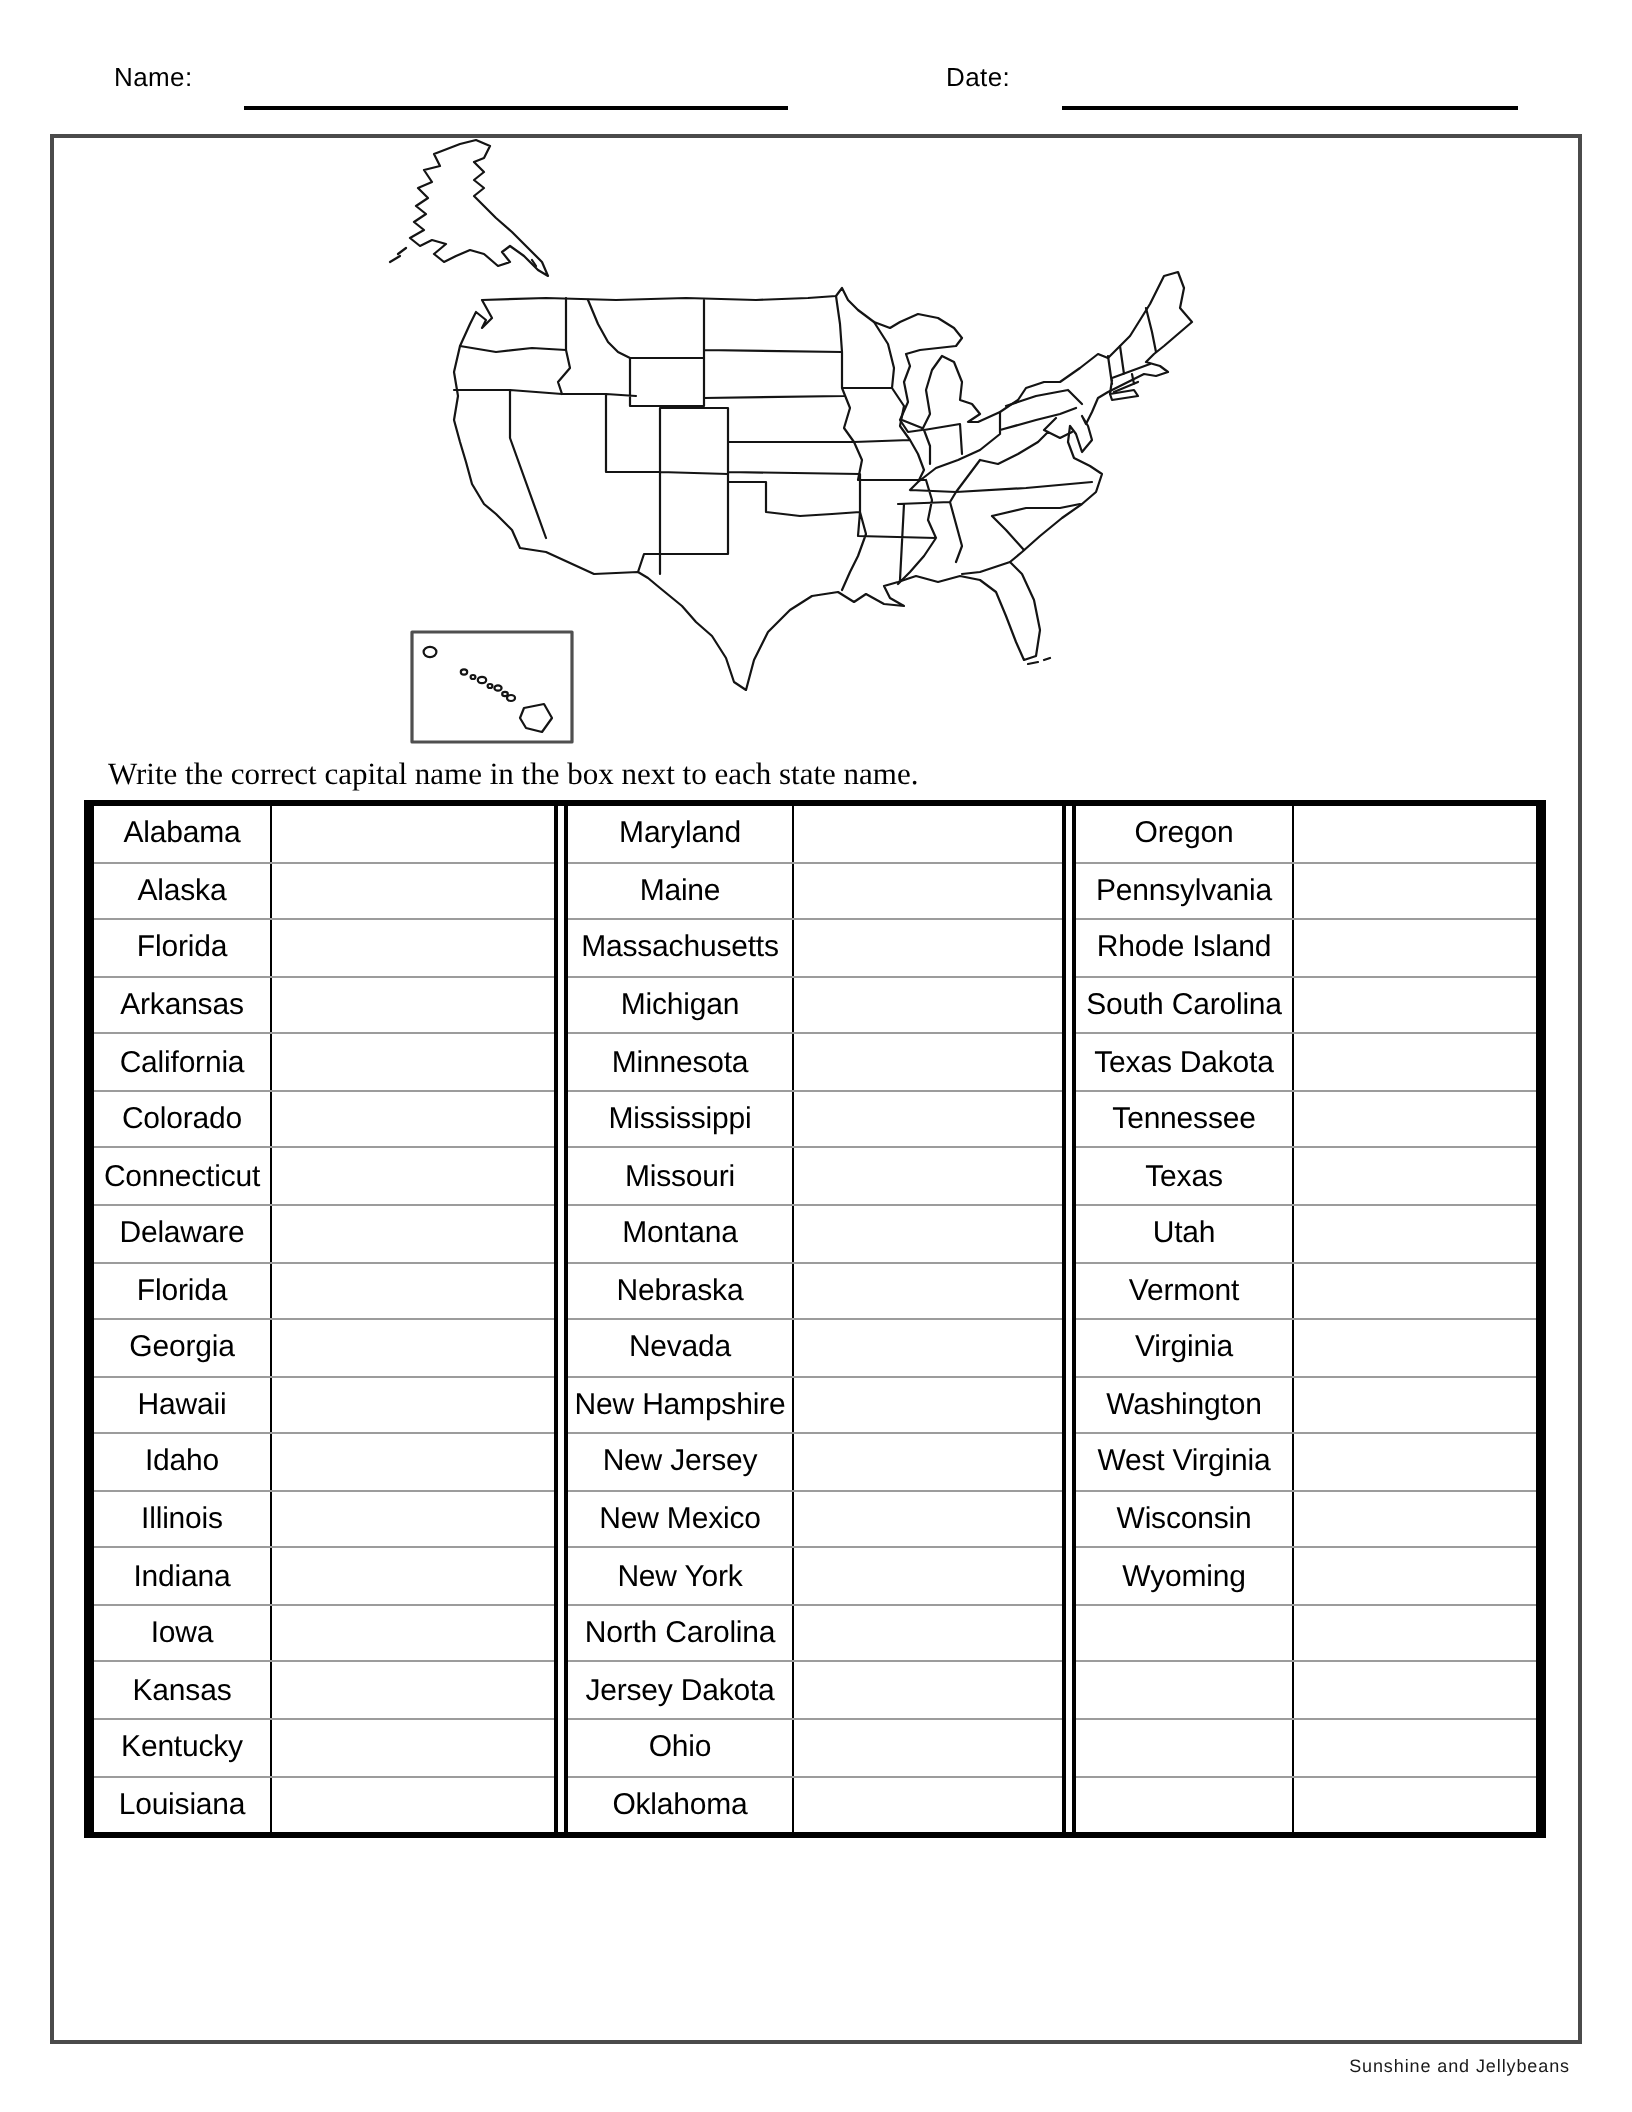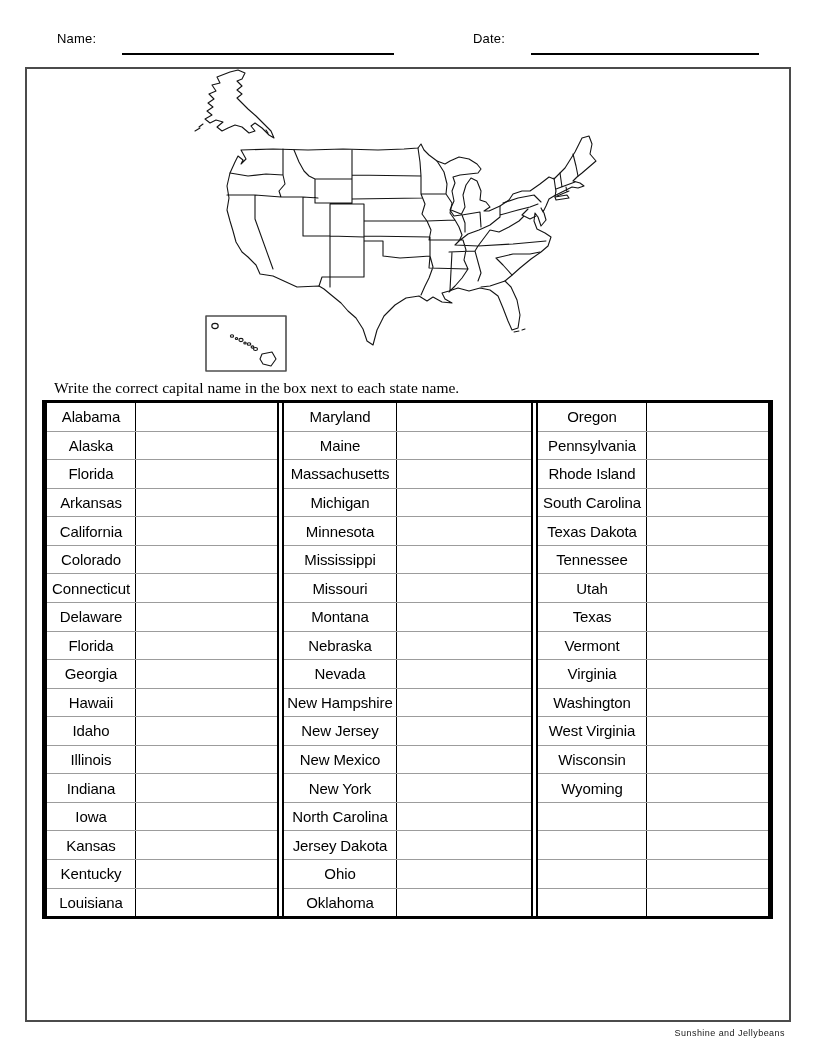--- a/index.html
+++ b/index.html
@@ -240,25 +240,25 @@
       </div>
       <div class="row">
         <div class="cell state-cell">Texas Dakota</div>
         <div class="cell answer-cell"></div>
       </div>
       <div class="row">
         <div class="cell state-cell">Tennessee</div>
         <div class="cell answer-cell"></div>
       </div>
       <div class="row">
+        <div class="cell state-cell">Texas</div>
+        <div class="cell answer-cell"></div>
+      </div>
+      <div class="row">
         <div class="cell state-cell">Utah</div>
-        <div class="cell answer-cell"></div>
-      </div>
-      <div class="row">
-        <div class="cell state-cell">Texas</div>
         <div class="cell answer-cell"></div>
       </div>
       <div class="row">
         <div class="cell state-cell">Vermont</div>
         <div class="cell answer-cell"></div>
       </div>
       <div class="row">
         <div class="cell state-cell">Virginia</div>
         <div class="cell answer-cell"></div>
       </div>

